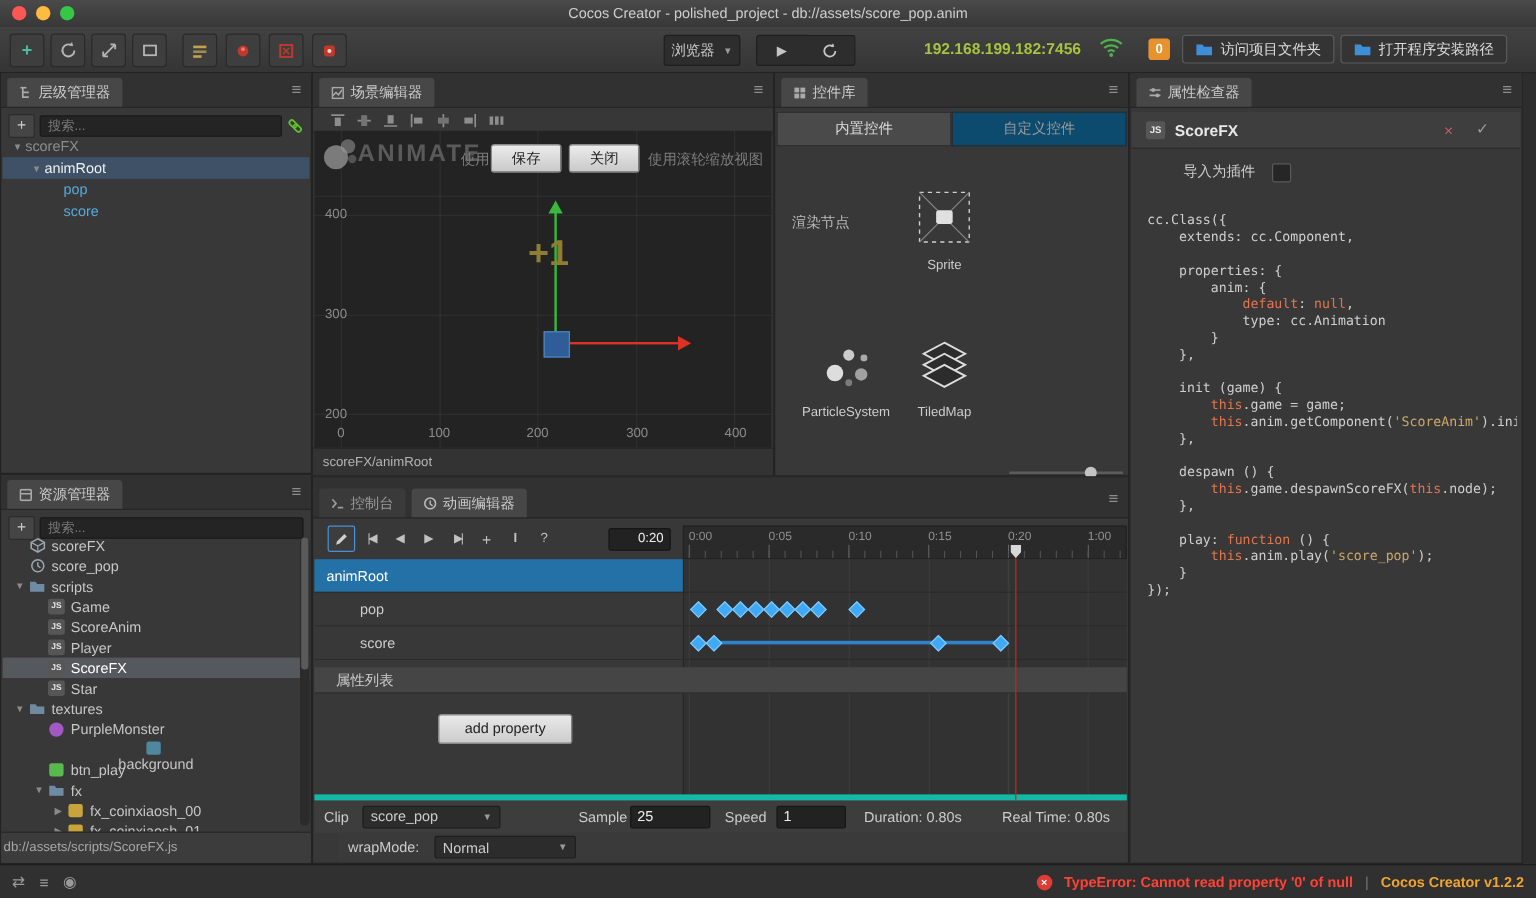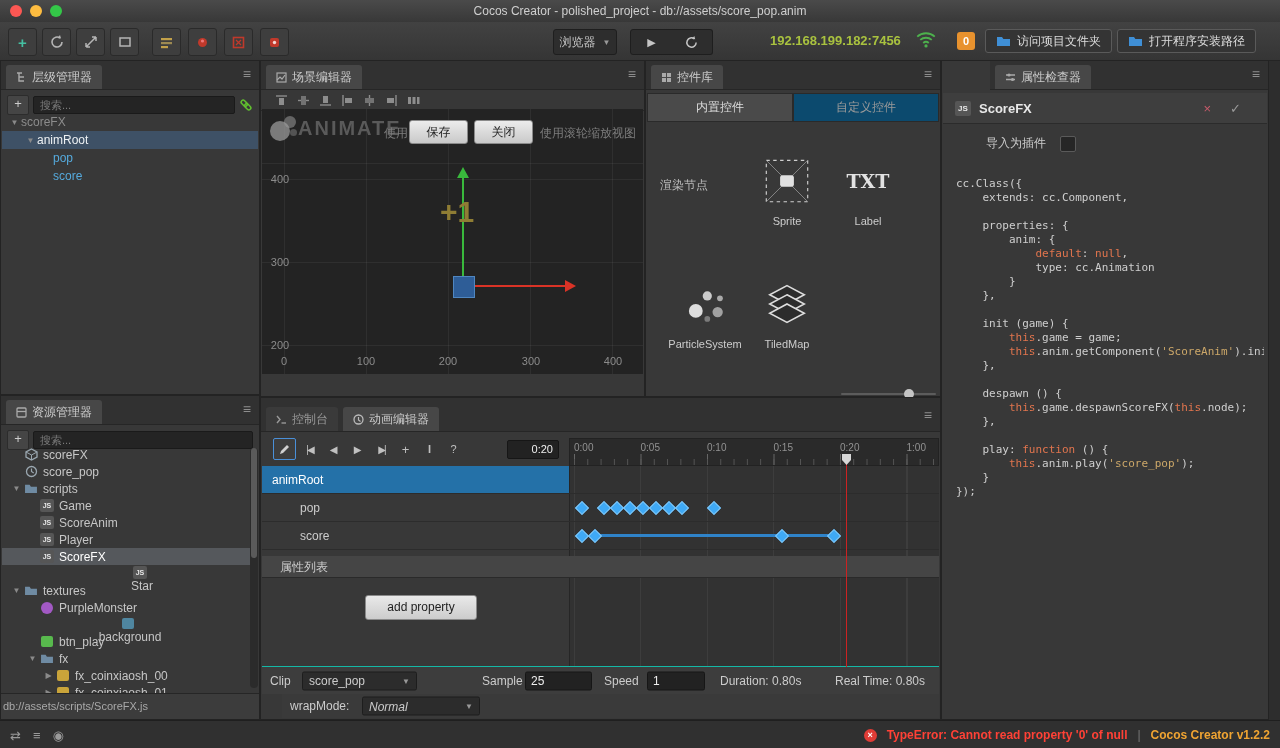--- a/index.html
+++ b/index.html
@@ -116,21 +116,21 @@
       top:9px;margin-left:-5px;}
   .kline{position:absolute;height:3px;background:#2f83c9;top:12px;}
   .prop-header{position:absolute;left:1px;right:1px;top:158px;height:22px;background:#454545;line-height:22px;
                padding-left:18px;font-size:12px;color:#ccc;box-sizing:border-box;border-bottom:1px solid #2a2a2a;}
   .addprop{position:absolute;left:104px;top:197px;width:110px;height:23px;background:linear-gradient(#e9e9e9,#cccccc);
            border:1px solid #8a8a8a;border-radius:3px;color:#222;font-size:12px;text-align:center;line-height:23px;}
   .playhead{position:absolute;width:1px;background:#c22;z-index:6;top:66px;bottom:52px;}
   .phmark{position:absolute;top:56px;width:9px;height:11px;background:#d8d8d8;z-index:7;
           clip-path:polygon(0 0,100% 0,100% 55%,50% 100%,0 55%);}
   .anim-controls{position:absolute;left:1px;right:1px;bottom:25px;height:27px;background:#3d3d3d;
-                 border-top:1px solid #14b8a6;font-size:12px;color:#ccc;}
+                 border-top:5px solid #14b8a6;font-size:12px;color:#ccc;}
   .anim-wrap{position:absolute;left:1px;right:1px;bottom:1px;height:24px;background:#3a3a3a;font-size:12px;color:#ccc;margin-left:20px;}
   .ctl{position:absolute;top:50%;transform:translateY(-50%);}
   .dd{background:#2c2c2c;border:1px solid #1d1d1d;border-radius:2px;height:19px;display:flex;align-items:center;
       padding:0 6px;justify-content:space-between;box-sizing:border-box;color:#ccc;}
   .dd .caret{font-size:8px;color:#999;margin-left:8px;}
   .numin{background:#222;border:1px solid #161616;color:#eee;height:19px;font-size:12px;padding:0 5px;
          border-radius:2px;box-sizing:border-box;}
   
   .insp-head{position:absolute;left:1px;right:1px;top:32px;height:30px;display:flex;align-items:center;
              border-bottom:1px solid #2b2b2b;background:#3e3e3e;}
@@ -350,21 +350,21 @@
         </span>
         <span>Player</span>
       </div>
       <div class="tree-row asel" style="height: 17px; padding-left: 24px;">
         <span class="arrow"></span>
         <span class="ticon">
           <span class="jsbadge">JS</span>
         </span>
         <span>ScoreFX</span>
       </div>
-      <div class="tree-row" style="height: 17px; padding-left: 24px; flex-direction: column;">
+      <div class="tree-row" style="height: 17px; padding-left: 24px;">
         <span class="arrow"></span>
         <span class="ticon">
           <span class="jsbadge">JS</span>
         </span>
         <span>Star</span>
       </div>
       <div class="tree-row" style="height: 17px; padding-left: 8px;">
         <span class="arrow">▼</span>
         <span class="ticon">
           <svg width="14" height="11" viewBox="0 0 15 12">
@@ -485,20 +485,21 @@
         <span class="axis" style="left: 255px; top: 246px;">300</span>
         <span class="axis" style="left: 337px; top: 246px;">400</span>
       </div>
     <div class="arrow-up-line"></div>
     <div class="arrow-up-head"></div>
     <div class="arrow-r-line"></div>
     <div class="arrow-r-head"></div>
     <div class="gizmo-sq"></div>
     <div class="plusone">+1</div>
   </div>
+  <div class="scn-footer">scoreFX/animRoot</div>
 </div>
 
 <div class="abs panel" style="left:645px;top:60px;width:296px;height:337px;">
   <div class="phdr">
     <div class="ptab">
       <svg width="11" height="11" viewBox="0 0 11 11">
           <rect x="1" y="1" width="4" height="4" fill="#aaa"></rect>
           <rect x="6" y="1" width="4" height="4" fill="#aaa"></rect>
           <rect x="1" y="6" width="4" height="4" fill="#aaa"></rect>
           <rect x="6" y="6" width="4" height="4" fill="#aaa"></rect>
@@ -516,26 +517,20 @@
   <div class="lib-cell" style="left:100px;top:92px;">
     <div class="lib-ic">
         <svg width="46" height="46" viewBox="0 0 40 40">
           <rect x="2" y="2" width="36" height="36" fill="none" stroke="#cfcfcf" stroke-dasharray="3 3"></rect>
           <line x1="2" y1="2" x2="38" y2="38" stroke="#8a8a8a" stroke-width=".8"></line>
           <line x1="38" y1="2" x2="2" y2="38" stroke="#8a8a8a" stroke-width=".8"></line>
           <rect x="14" y="15" width="12" height="10" rx="2" fill="#e0e0e0"></rect>
         </svg>
       </div>
     <div class="lib-lbl">Sprite</div>
-  </div>
-  <div class="lib-cell" style="left:181px;top:92px;">
-    <div class="lib-ic">
-        <span class="txticon">TXT</span>
-      </div>
-    <div class="lib-lbl">Label</div>
   </div>
   <div class="lib-cell" style="left:18px;top:215px;">
     <div class="lib-ic">
         <svg width="46" height="46" viewBox="0 0 40 40">
           <circle cx="12" cy="26" r="6" fill="#ddd"></circle>
           <circle cx="22" cy="13" r="4" fill="#ccc"></circle>
           <circle cx="31" cy="27" r="4.5" fill="#bbb" opacity=".8"></circle>
           <circle cx="33" cy="15" r="2.5" fill="#aaa"></circle>
           <circle cx="22" cy="33" r="2.5" fill="#999" opacity=".7"></circle>
         </svg>
@@ -650,28 +645,28 @@
     </div>
     <span class="ctl" style="left:220px;">Sample</span>
     <input class="ctl numin" style="left: 263px; width: 67px;" value="25">
     <span class="ctl" style="left:342px;">Speed</span>
     <input class="ctl numin" style="left: 385px; width: 58px;" value="1">
     <span class="ctl" style="left:458px;">Duration:  0.80s</span>
     <span class="ctl" style="left:573px;">Real Time:  0.80s</span>
   </div>
   <div class="anim-wrap">
     <span class="ctl" style="left:8px;">wrapMode:</span>
-    <div class="ctl dd" style="left:80px;width:118px;font-style:italic;">
+    <div class="ctl dd" style="left:80px;width:118px;">
       <span>Normal</span>
       <span class="caret">▼</span>
     </div>
   </div>
 </div>
 
-<div class="abs panel" style="left:941px;top:60px;width:328px;height:660px;padding-left:48px;">
+<div class="abs panel" style="left:941px;top:60px;width:328px;height:660px;">
   <div class="phdr">
     <div class="ptab">
       <svg width="11" height="11" viewBox="0 0 11 11">
           <path d="M1 3h9M1 7.5h9" stroke="#aaa" stroke-width="1.3"></path>
           <circle cx="4" cy="3" r="1.6" fill="#aaa"></circle>
           <circle cx="7.5" cy="7.5" r="1.6" fill="#aaa"></circle>
         </svg>
       <span>属性检查器</span>
     </div>
     <span class="pmenu">≡</span>

